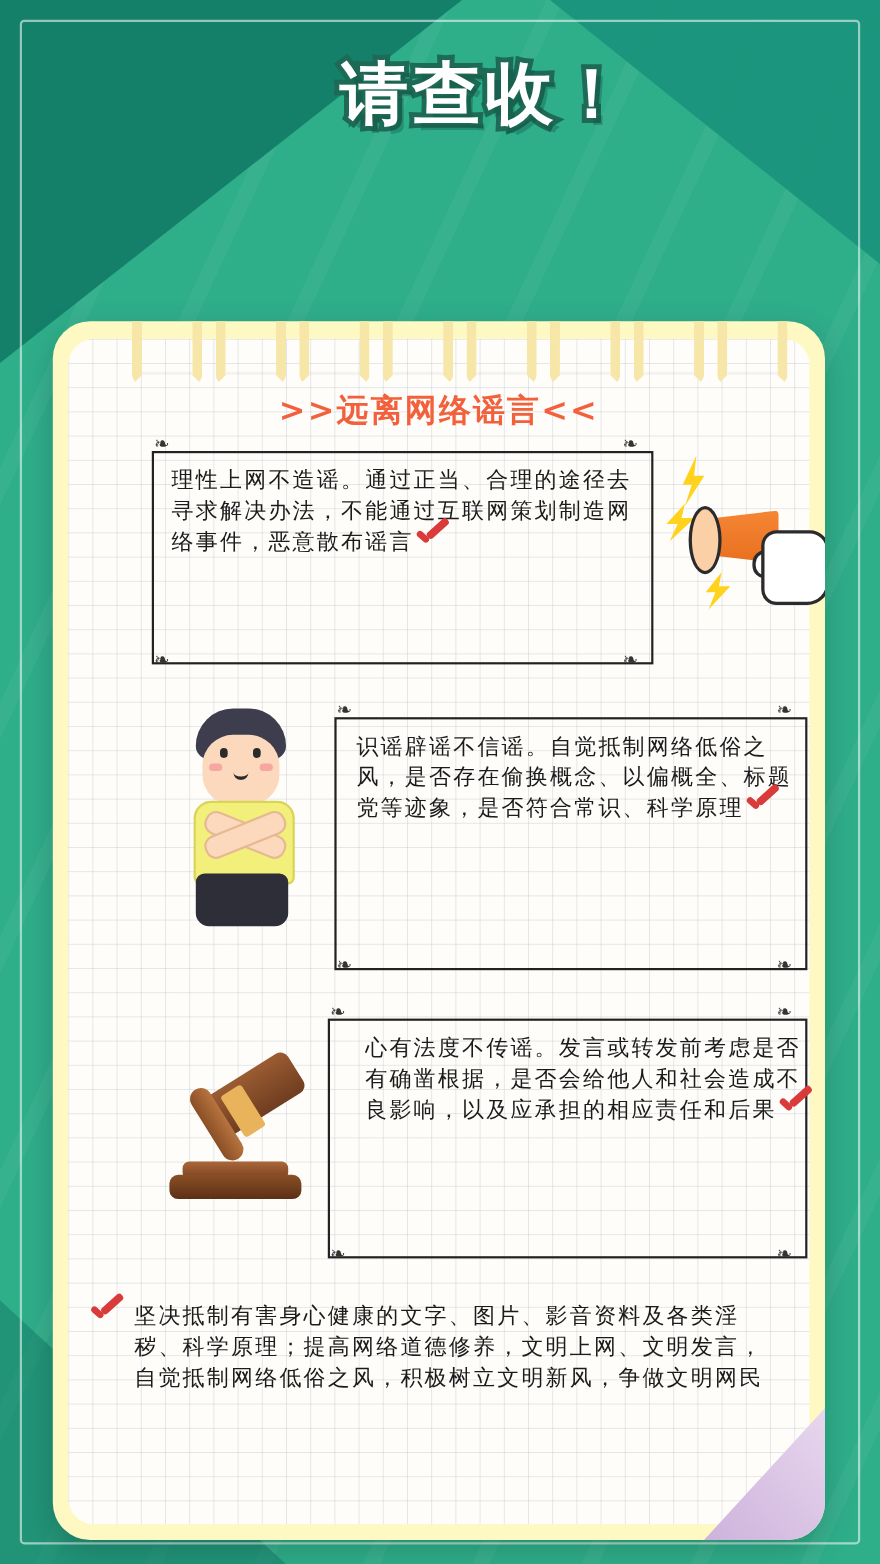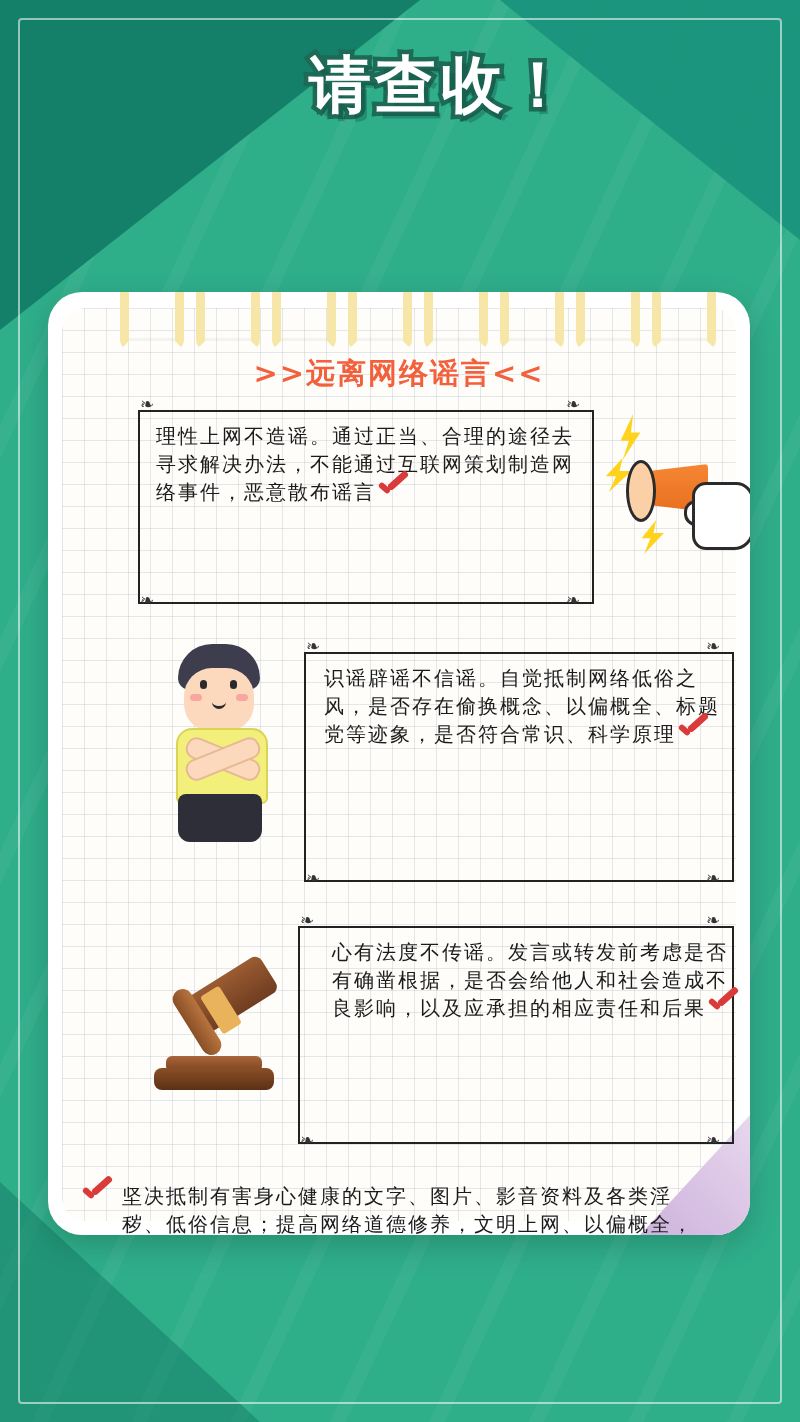--- a/index.html
+++ b/index.html
@@ -57,22 +57,22 @@
     -webkit-text-stroke:9px #1d6b57;
     paint-order:stroke fill;
     line-height:1.25;
     text-shadow:6px 7px 0 rgba(20,80,65,.35);
   }
   .hl-1{padding-left:10px;}
   .hl-2{padding-left:82px;}
 
   
   .notebook{
-    position:absolute;left:48px;top:292px;width:702px;height:943px;
-    background:#ffffff;
+    position:absolute;left:48px;top:292px;width:702px;height:1108px;
+    background:#fef9c3;
     border-radius:34px 34px 34px 34px;
     box-shadow:0 10px 30px rgba(0,0,0,.18);
     overflow:hidden;
   }
   .paper{
     position:absolute;left:14px;top:16px;right:14px;bottom:14px;
     background:#fffdfa;
     background-image:
       linear-gradient(to right, rgba(175,190,200,.35) 1px, transparent 1px),
       linear-gradient(to bottom, rgba(175,190,200,.35) 1px, transparent 1px);
@@ -281,21 +281,21 @@
 
   <div class="gavel">
     <div class="gv-head"></div>
     <div class="gv-band"></div>
     <div class="gv-handle"></div>
     <div class="gv-base2"></div>
     <div class="gv-base"></div>
   </div>
 
   <span class="check bottom-check"></span>
-  <div class="hand" id="txtBottom">坚决抵制有害身心健康的文字、图片、影音资料及各类淫秽、低俗信息；提高网络道德修养，文明上网、以偏概全，自觉抵制网络低俗之风，积极树立文明新风，争做文明网民</div>
+  <div class="hand" id="txtBottom">坚决抵制有害身心健康的文字、图片、影音资料及各类淫秽、科学原理；提高网络道德修养，文明上网、文明发言，自觉抵制网络低俗之风，积极树立文明新风，争做文明网民</div>
 
 <div class="rings">
       <div class="ring" style="left: 72px;"></div>
       <div class="ring" style="left: 148px;"></div>
       <div class="ring" style="left: 224px;"></div>
       <div class="ring" style="left: 300px;"></div>
       <div class="ring" style="left: 376px;"></div>
       <div class="ring" style="left: 452px;"></div>
       <div class="ring" style="left: 528px;"></div>
       <div class="ring" style="left: 604px;"></div>

